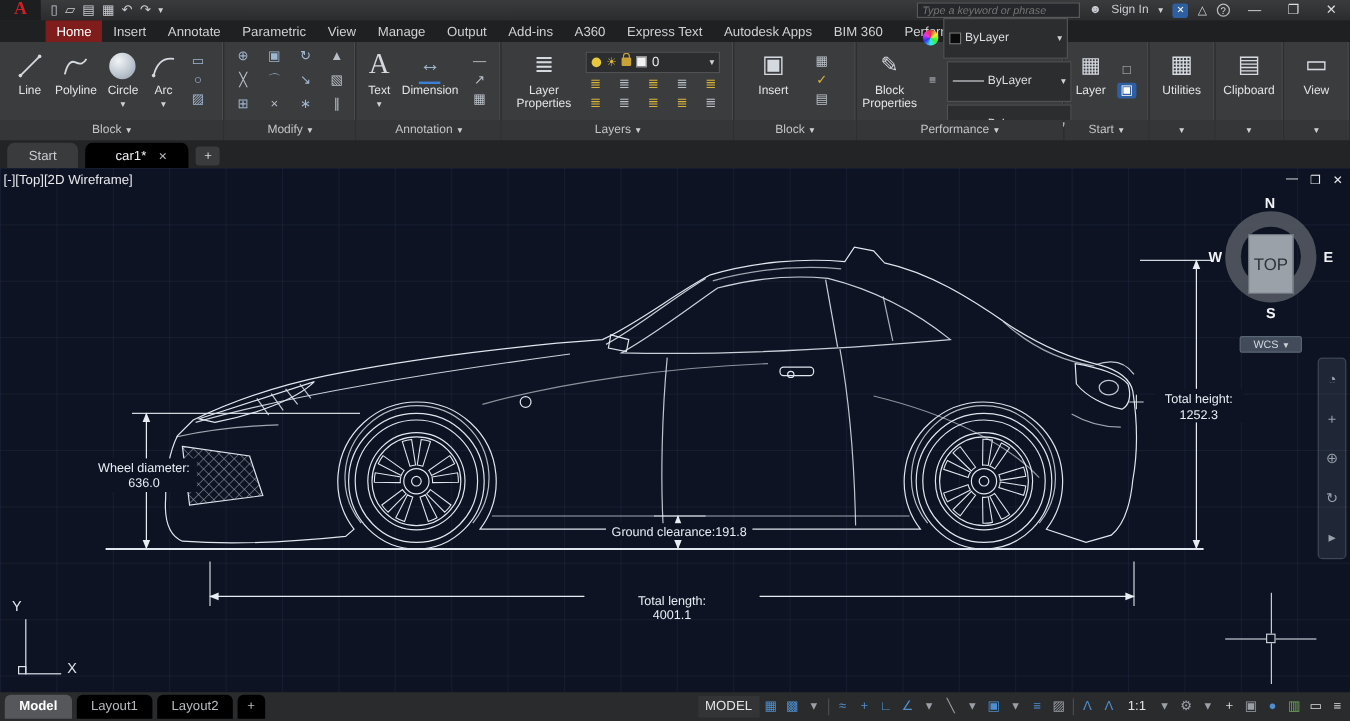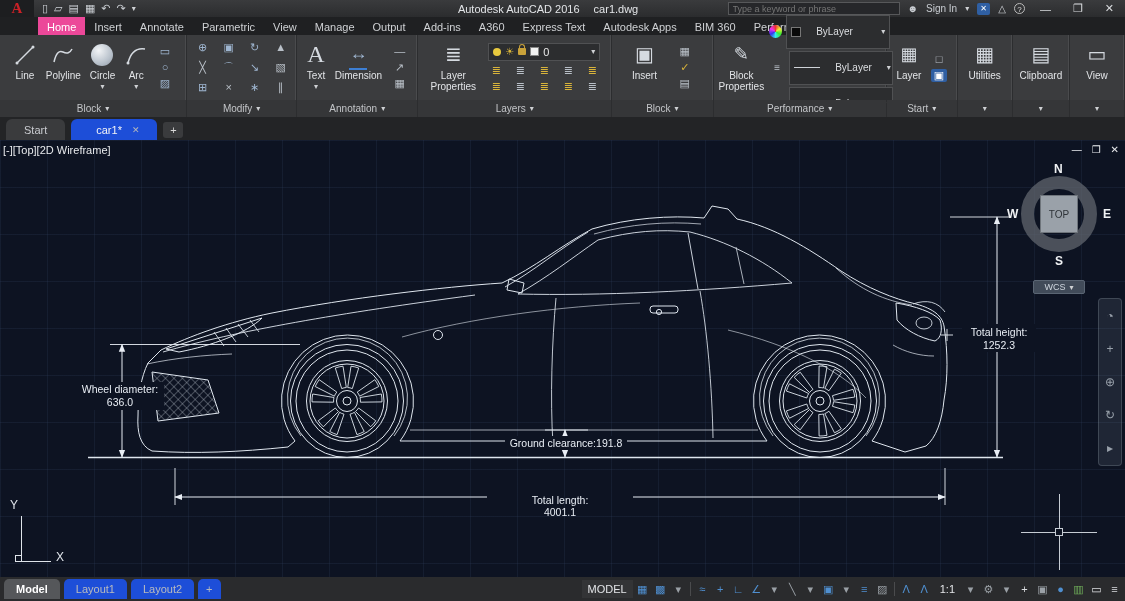--- a/index.html
+++ b/index.html
@@ -12,32 +12,32 @@
   #titlebar{position:absolute;left:0;top:0;width:1125px;height:17px;
     background:linear-gradient(#3a3b3d,#2b2c2e);display:flex;align-items:center;}
   #appbtn{position:absolute;left:0;top:0;width:34px;height:17px;background:#1d1e20;
     display:flex;align-items:center;justify-content:center;color:#c92127;
     font-weight:bold;font-size:15px;font-family:"Liberation Serif",serif;}
   .qat{display:flex;align-items:center;gap:6px;margin-left:42px;color:#c9cdd2;font-size:11px;}
   .qat span{cursor:default;}
   #title-center{position:absolute;left:50%;top:0;transform:translateX(-58%);height:17px;
     display:flex;align-items:center;gap:14px;color:#e3e5e8;font-size:11px;}
   #tb-right{position:absolute;right:4px;top:1px;display:flex;align-items:center;gap:8px;height:15px;}
-  #searchbox{width:172px;height:13px;background:#26272a;border:1px solid #57585a;
-    color:#8a8d91;font-size:9px;padding:0 4px;}
+  #searchbox{width:136px;height:13px;background:#26272a;border:1px solid #57585a;
+    color:#8a8d91;font-style:italic;font-size:9px;padding:0 4px;}
   .tbico{color:#c9cdd2;font-size:10px;}
   .xlogo{background:#2f5fa3;color:#fff;width:13px;height:12px;text-align:center;line-height:12px;font-size:8px;border-radius:2px;}
   .helpico{border:1px solid #bbb;border-radius:50%;width:11px;height:11px;line-height:11px;text-align:center;font-size:8px;color:#ddd;}
   .winbtn{color:#d9dbde;font-size:11px;padding:0 7px;}
 
   
   #ribbontabs{position:absolute;left:0;top:17px;width:1125px;height:18px;background:#1f2022;
     display:flex;align-items:stretch;padding-left:38px;}
   .rtab{padding:2px 9px 0 9px;color:#cfd1d4;font-size:11px;display:flex;align-items:center;}
-  .rtab.active{background:#ec4899;color:#fff;}
+  .rtab.active{background:#7f1d1d;color:#fff;}
   .rtab-ico{margin-left:10px;color:#d8d8d8;font-size:10px;display:flex;align-items:center;gap:3px;}
 
   
   #ribbon{position:absolute;left:0;top:35px;width:1125px;height:82px;background:#3b3c3e;
     display:flex;}
   .panel{position:relative;height:82px;border-right:1px solid #2c2d2f;box-shadow:inset -1px 0 0 #4a4b4d;}
   .plabel{position:absolute;left:0;bottom:0;width:100%;height:17px;background:#353638;
     color:#c3c5c8;font-size:10px;display:flex;align-items:center;justify-content:center;gap:4px;}
   .pbody{position:absolute;left:0;top:0;width:100%;height:65px;display:flex;align-items:center;}
   .bigbtn{display:flex;flex-direction:column;align-items:center;justify-content:flex-start;
@@ -51,50 +51,50 @@
   .circ-ico{width:22px;height:22px;border-radius:50%;
     background:radial-gradient(circle at 35% 30%,#f2f4f6,#b9c2cc 60%,#8f99a4);}
   .layerbar{height:18px;background:#2c2d2f;border:1px solid #505153;display:flex;align-items:center;
     gap:4px;padding:0 4px;color:#e8e8e8;}
   .bulb{width:8px;height:8px;border-radius:50%;background:#e8c93e;}
   .lock{width:8px;height:7px;background:#c9a23a;border-radius:1px;position:relative;}
   .lock::before{content:"";position:absolute;left:1px;top:-4px;width:4px;height:4px;border:1.5px solid #c9a23a;border-bottom:none;border-radius:3px 3px 0 0;}
   .swatch{width:9px;height:9px;background:#f2f2f2;border:1px solid #888;}
   .dd{color:#cfd1d4;font-size:8px;}
   .propline{height:17px;background:#2c2d2f;border:1px solid #505153;display:flex;align-items:center;
-    gap:15px;padding:16px 4px;color:#dcdee1;font-size:10px;width:104px;}
+    gap:3px;padding:16px 4px;color:#dcdee1;font-size:10px;width:104px;}
   .blkswatch{width:10px;height:10px;background:#0a0a0a;border:1px solid #777;}
   .lineglyph{flex:0 0 26px;height:1px;background:#cfd3d8;}
   .colorwheel{width:13px;height:13px;border-radius:50%;
     background:conic-gradient(#e33,#ee3,#3e3,#3ee,#33e,#e3e,#e33);}
 
   
   #filetabs{position:absolute;left:0;top:117px;width:1125px;height:23px;background:#232426;display:flex;align-items:flex-end;}
   .ftab{height:21px;padding:0 18px;display:flex;align-items:center;gap:10px;font-size:11px;
     color:#c9cbd0;background:#3a3b3d;border-radius:6px 6px 0 0;margin-left:6px;}
-  .ftab.active{background:#1d4ed8;color:#f2f3f5;padding-left:25px;}
+  .ftab.active{background:#000000;color:#f2f3f5;padding-left:25px;}
   .ftab .x{font-size:9px;color:#b5b7ba;}
   .newtab{width:20px;height:16px;background:#3a3b3d;border-radius:3px;margin-left:6px;margin-bottom:2px;
     display:flex;align-items:center;justify-content:center;color:#d8d8d8;font-size:11px;}
 
   
   #canvas{position:absolute;left:0;top:140px;width:1125px;height:437px;background:#0d1322;
     background-image:linear-gradient(rgba(80,100,140,.13) 1px,transparent 1px),
                      linear-gradient(90deg,rgba(80,100,140,.13) 1px,transparent 1px);
     background-size:47px 47px;overflow:hidden;}
   #vplabel{position:absolute;left:3px;top:4px;color:#e8eaed;font-size:11px;}
   #vpbtns{position:absolute;right:6px;top:4px;color:#e8eaed;font-size:10px;display:flex;gap:10px;}
   #dwg{position:absolute;left:0;top:0;}
 
   
   #viewcube{position:absolute;right:18px;top:22px;width:96px;height:140px;}
   .vc-ring{position:absolute;left:10px;top:14px;width:76px;height:76px;border-radius:50%;
     border:13px solid rgba(96,102,110,.75);}
-  .vc-face{position:absolute;left:29px;top:33px;width:38px;height:38px;background:#9aa1a9;
-    border:1px solid #6e747b;color:#2e3338;font-size:10px;display:flex;align-items:center;justify-content:center;}
+  .vc-face{position:absolute;left:29px;top:33px;width:38px;height:50px;background:#9aa1a9;
+    border:1px solid #6e747b;color:#2e3338;font-size:14px;display:flex;align-items:center;justify-content:center;}
   .vc-l{position:absolute;color:#f0f2f4;font-size:12px;font-weight:bold;}
   #wcsbtn{position:absolute;left:22px;top:118px;width:52px;height:14px;background:#414b59;
     border:1px solid #5a6573;border-radius:2px;color:#cfd6de;font-size:9px;
     display:flex;align-items:center;justify-content:center;gap:4px;}
 
   
   #navbar{position:absolute;right:3px;top:158px;width:24px;height:168px;border-radius:4px;
     background:rgba(130,140,155,.16);border:1px solid rgba(160,170,185,.25);
     display:flex;flex-direction:column;align-items:center;justify-content:space-around;color:#98a0aa;font-size:12px;}
 
@@ -109,21 +109,21 @@
   #ucs .vy{position:absolute;left:21px;top:18px;width:1px;height:45px;background:#dfe4ea;}
   #ucs .hx{position:absolute;left:21px;top:63px;width:30px;height:1px;background:#dfe4ea;}
   #ucs .sq{position:absolute;left:15px;top:57px;width:7px;height:7px;border:1px solid #dfe4ea;}
   #ucs .ly{position:absolute;left:10px;top:0px;font-size:12px;}
   #ucs .lx{position:absolute;left:56px;top:52px;font-size:12px;}
 
   
   #statusbar{position:absolute;left:0;top:577px;width:1125px;height:24px;background:#2a2b2d;
     display:flex;align-items:center;}
   .mtab{height:20px;margin-top:0;padding:0 12px;display:flex;align-items:center;font-size:11px;
-    color:#b9bbbe;background:#1d4ed8;border-radius:5px 5px 0 0;margin-left:4px;}
+    color:#b9bbbe;background:#000000;border-radius:5px 5px 0 0;margin-left:4px;}
   .mtab.active{background:#55575a;color:#fff;font-weight:bold;}
   #statusicons{position:absolute;right:2px;top:2px;height:20px;display:flex;align-items:center;gap:1px;}
   .stxt{color:#e3e5e8;font-size:11px;padding:0 6px;background:#333436;height:18px;line-height:18px;}
   .sico{min-width:17px;height:18px;line-height:18px;text-align:center;font-size:11px;color:#4f8fd0;}
   .sico.g{color:#9aa0a6;}
   .sico.w{color:#d9dbde;}
   .ssep{width:1px;height:14px;background:#4a4b4d;margin:0 2px;}
 </style>
 </head>
 <body>
@@ -135,24 +135,20 @@
       <span>A</span>
     </div>
     <div class="qat">
       <span>▯</span>
       <span>▱</span>
       <span>▤</span>
       <span>▦</span>
       <span>↶</span>
       <span>↷</span>
       <span class="dd">▾</span>
-    </div>
-    <div id="title-center">
-      <span>Autodesk AutoCAD 2016</span>
-      <span>car1.dwg</span>
     </div>
     <div id="tb-right">
       <input id="searchbox" placeholder="Type a keyword or phrase" style="">
       <span class="tbico">☻</span>
       <span class="tbico">Sign In</span>
       <span class="tbico dd">▾</span>
       <span class="xlogo">✕</span>
       <span class="tbico">△</span>
       <span class="helpico">?</span>
       <span class="winbtn">—</span>

